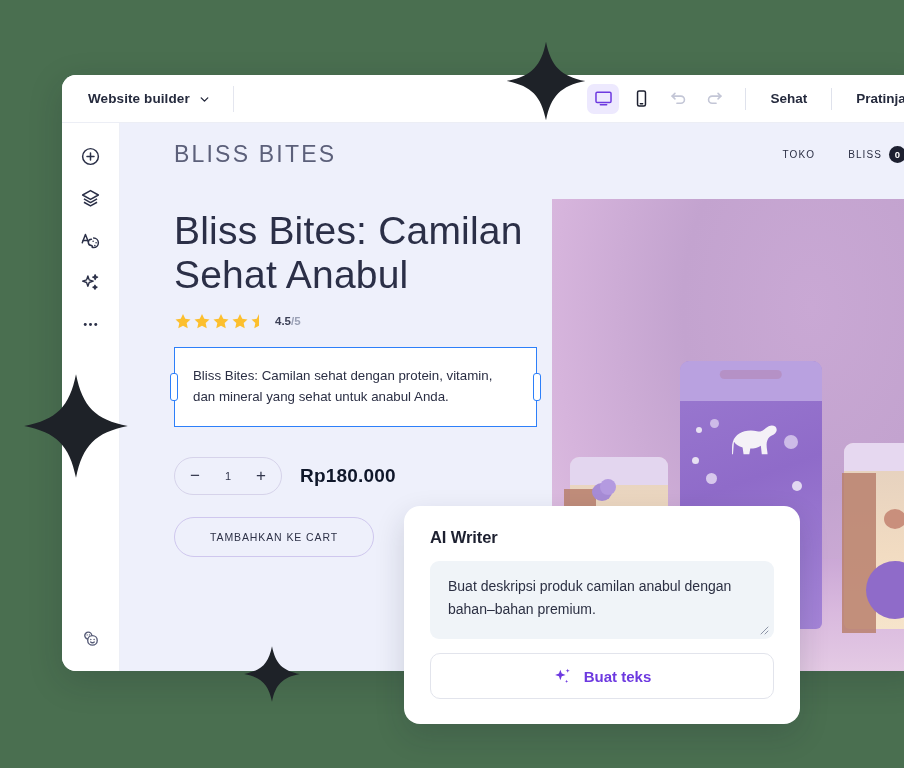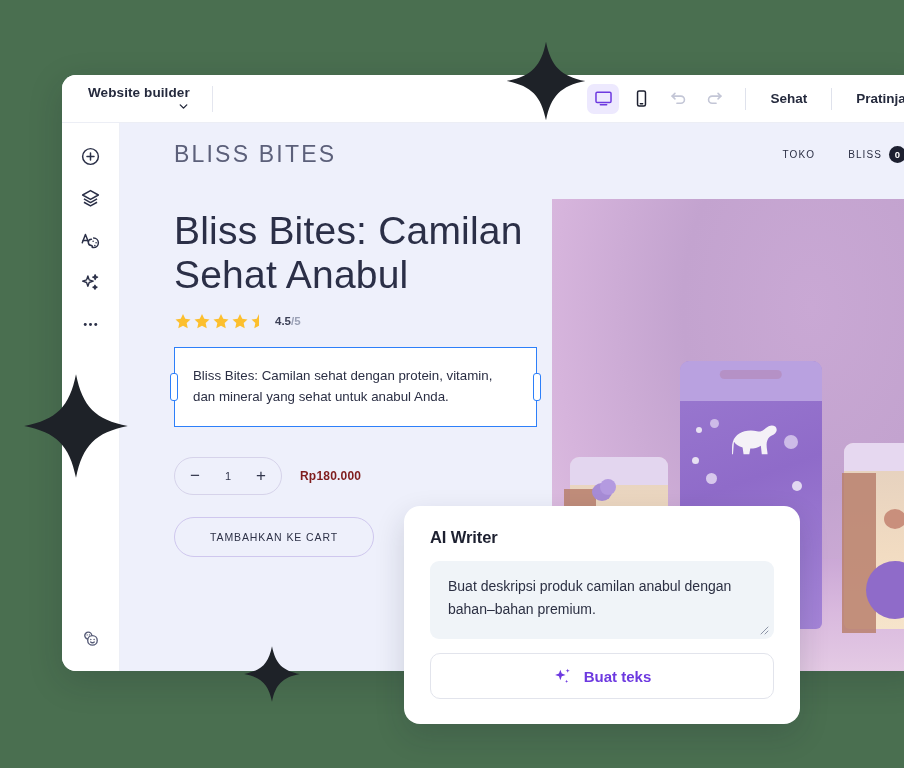--- a/index.html
+++ b/index.html
@@ -150,21 +150,21 @@
   .handle.r { right: -5px; }
 
   .buyrow { display: flex; align-items: center; gap: 18px; margin-top: 30px; }
   .stepper {
     width: 108px; height: 38px; border: 1px solid #d6d3ea; border-radius: 20px;
     display: flex; align-items: center; justify-content: space-between;
     padding: 0 15px; background: transparent;
   }
   .step-sym { font-size: 17px; color: #31354b; line-height: 1; }
   .qty { font-size: 11px; color: #31354b; }
-  .price { font-size: 12px; font-weight: bold; color: #7f1d1d; letter-spacing: .2px; }
+  .price { font-size: 19px; font-weight: bold; color: #0f172a; letter-spacing: .2px; }
   .addcart {
     margin-top: 22px; width: 200px; height: 40px;
     border: 1px solid #cfc7ee; border-radius: 21px;
     display: flex; align-items: center; justify-content: center;
     font-size: 10.5px; letter-spacing: .9px; color: #2d3147; background: transparent;
   }
 
   
   .ai-card {
     position: absolute; left: 404px; top: 506px; width: 396px; height: 218px;
@@ -194,21 +194,21 @@
 </style>
 </head>
 <body>
 
 <div id="stage">
 
   <div class="window">
 
     <div class="topbar">
       <div class="tb-left">
-        <div style="display:flex;align-items:flex-end;flex-direction:column;">
+        <div style="display:flex;align-items:flex-end;">
           <span class="tb-title">Website builder</span>
           <span class="chev">
             <svg width="13" height="13" viewBox="0 0 24 24" fill="none" stroke="#252a3d" stroke-width="2.6" stroke-linecap="round" stroke-linejoin="round">
                 <polyline points="6 9 12 15 18 9"></polyline>
               </svg>
           </span>
         </div>
         <div class="tb-divider"></div>
       </div>
 

